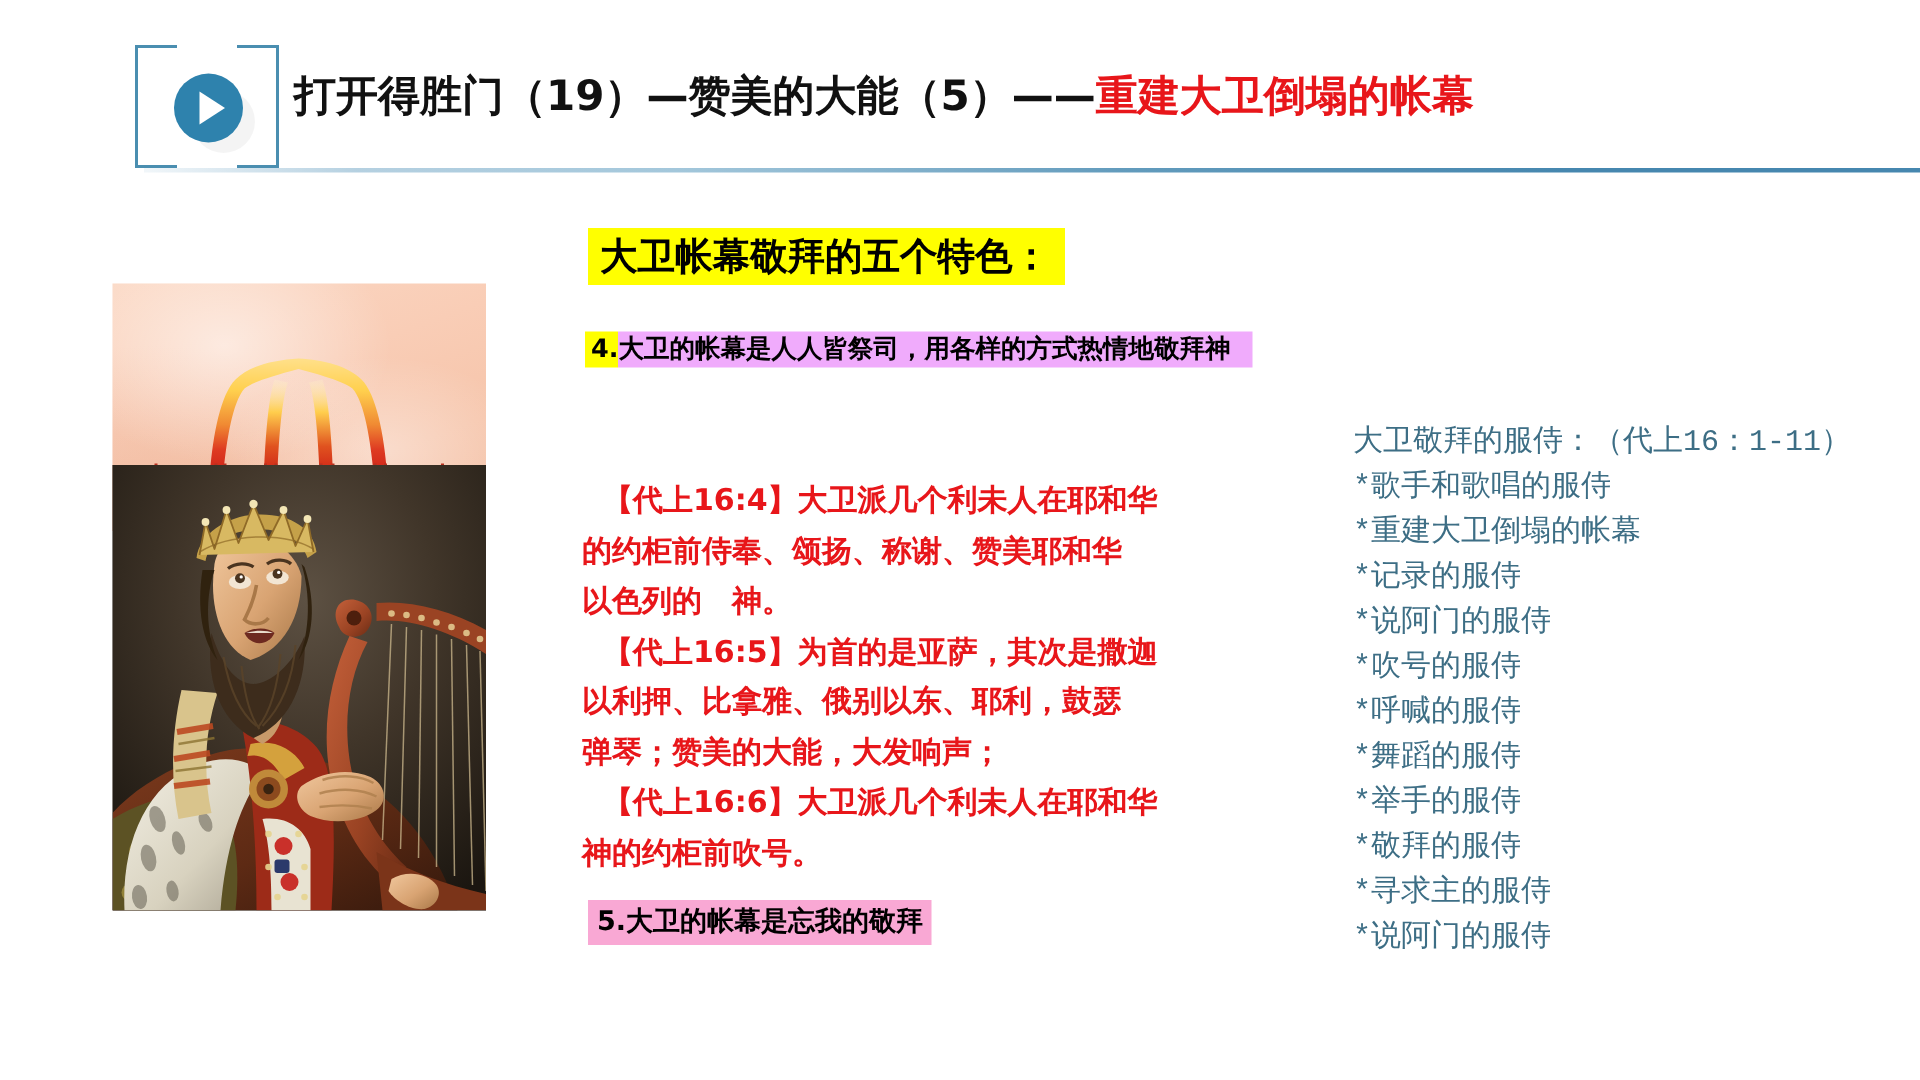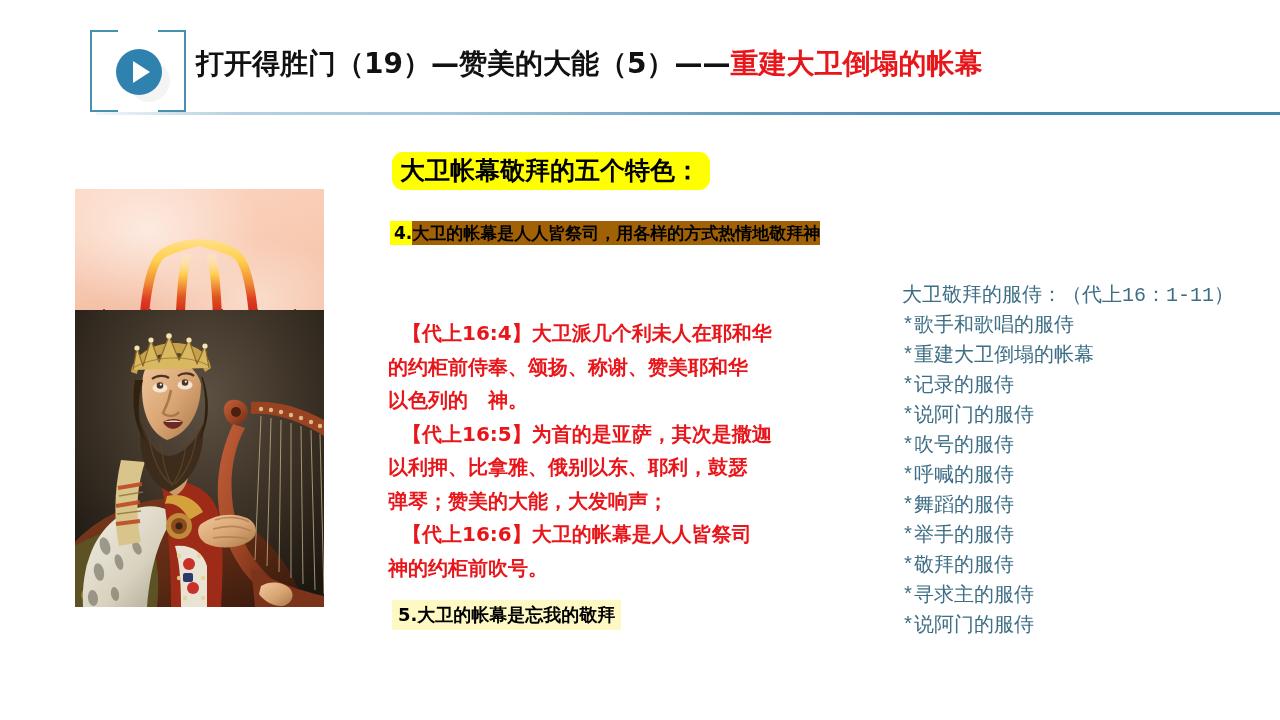--- a/index.html
+++ b/index.html
@@ -82,44 +82,43 @@
   #img-david svg{display:block;}
 
   
   #hl-title{
     position:absolute; left:392px; top:152px;
     background:#ffff00; color:#000000;
     font-weight:bold; font-size:25px; line-height:34px;
     padding:2px 10px 2px 8px;
     font-family:"DejaVu Sans","Liberation Sans",sans-serif;
     white-space:nowrap;
-    border-radius:11px;
   }
   #hl-point4{
     position:absolute; left:390px; top:220px;
     font-weight:bold; font-size:17px; line-height:26px;
     color:#000000; white-space:nowrap;
     font-family:"DejaVu Sans","Liberation Sans",sans-serif;
   }
   #hl-point4 .num{ background:#ffff00; padding:2px 0 2px 4px;}
-  #hl-point4 .txt{ background:#a16207; padding:2px 0 2px 0;}
+  #hl-point4 .txt{ background:#f0abfc; padding:2px 15px 2px 0;}
 
   #scripture{
     position:absolute; left:388px; top:278px; width:452px;
     color:#e8161a; font-weight:bold;
     font-size:20px; line-height:33.5px;
     font-family:"DejaVu Sans","Liberation Sans",sans-serif;
     margin-top:39px;
   }
   #scripture p{margin:0;}
   #scripture .ind{ padding-left:14px; }
 
   #hl-point5{
     position:absolute; left:392px; top:600px;
-    background:#fef9c3; color:#000000;
+    background:#f9a8d4; color:#000000;
     font-weight:bold; font-size:18px; line-height:28px;
     padding:1px 6px;
     font-family:"DejaVu Sans","Liberation Sans",sans-serif;
     white-space:nowrap;
   }
 
   
   #service-list{
     position:absolute; left:902px; top:281px; width:400px;
     color:#3d6e85; font-size:20px; line-height:30px;
@@ -397,21 +396,21 @@
   <span class="num">4.</span><span class="txt">大卫的帐幕是人人皆祭司，用各样的方式热情地敬拜神</span>
 </div>
 
 <div id="scripture">
   <p class="ind">【代上16:4】大卫派几个利未人在耶和华</p>
   <p>的约柜前侍奉、颂扬、称谢、赞美耶和华</p>
   <p>以色列的　神。</p>
   <p class="ind">【代上16:5】为首的是亚萨，其次是撒迦</p>
   <p>以利押、比拿雅、俄别以东、耶利，鼓瑟</p>
   <p>弹琴；赞美的大能，大发响声；</p>
-  <p class="ind">【代上16:6】大卫的帐幕是人人皆祭司</p>
+  <p class="ind">【代上16:6】大卫派几个利未人在耶和华</p>
   <p>神的约柜前吹号。</p>
 </div>
 
 <div id="hl-point5">5.大卫的帐幕是忘我的敬拜</div>
 
 <div id="service-list">
   <div class="hdr">大卫敬拜的服侍：（代上16：1-11）</div>
   <div class="item">*歌手和歌唱的服侍</div>
   <div class="item">*重建大卫倒塌的帐幕</div>
   <div class="item">*记录的服侍</div>

